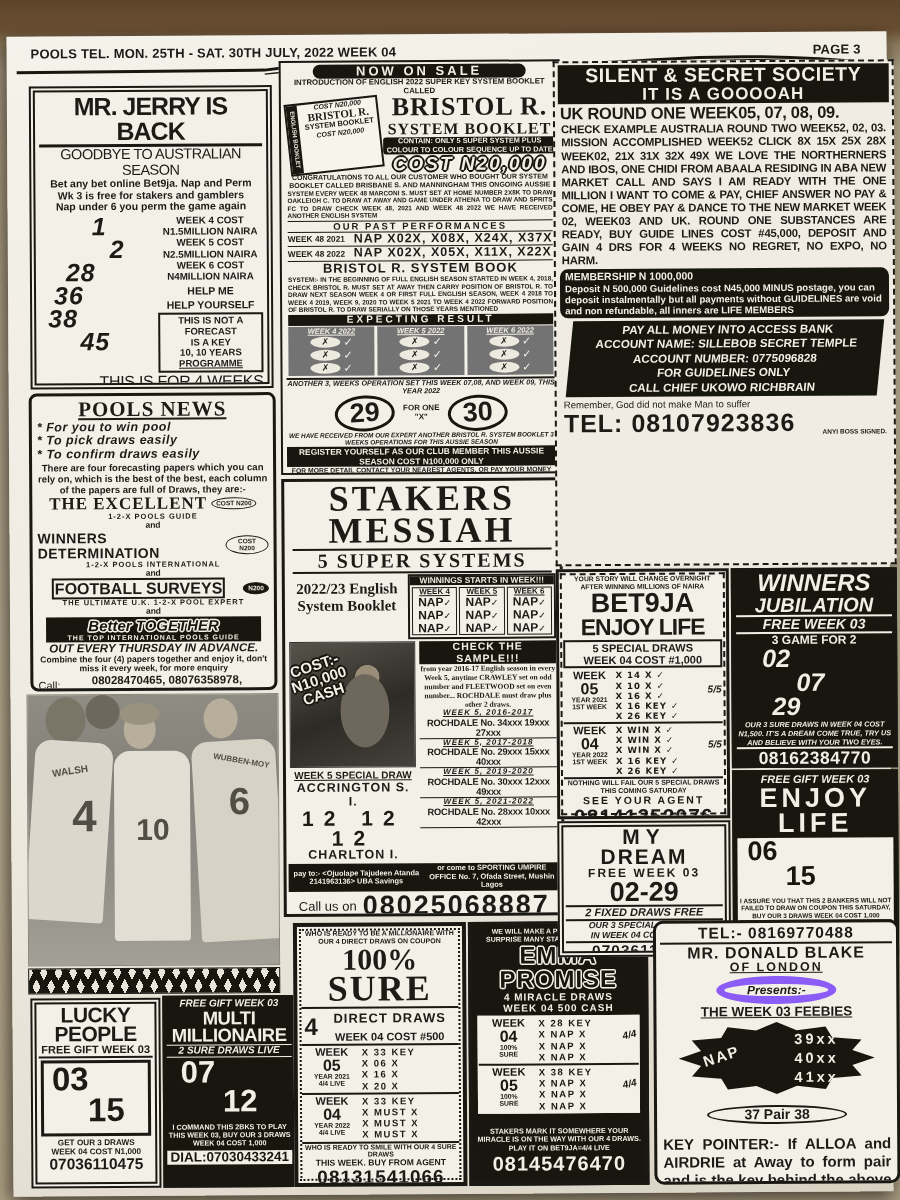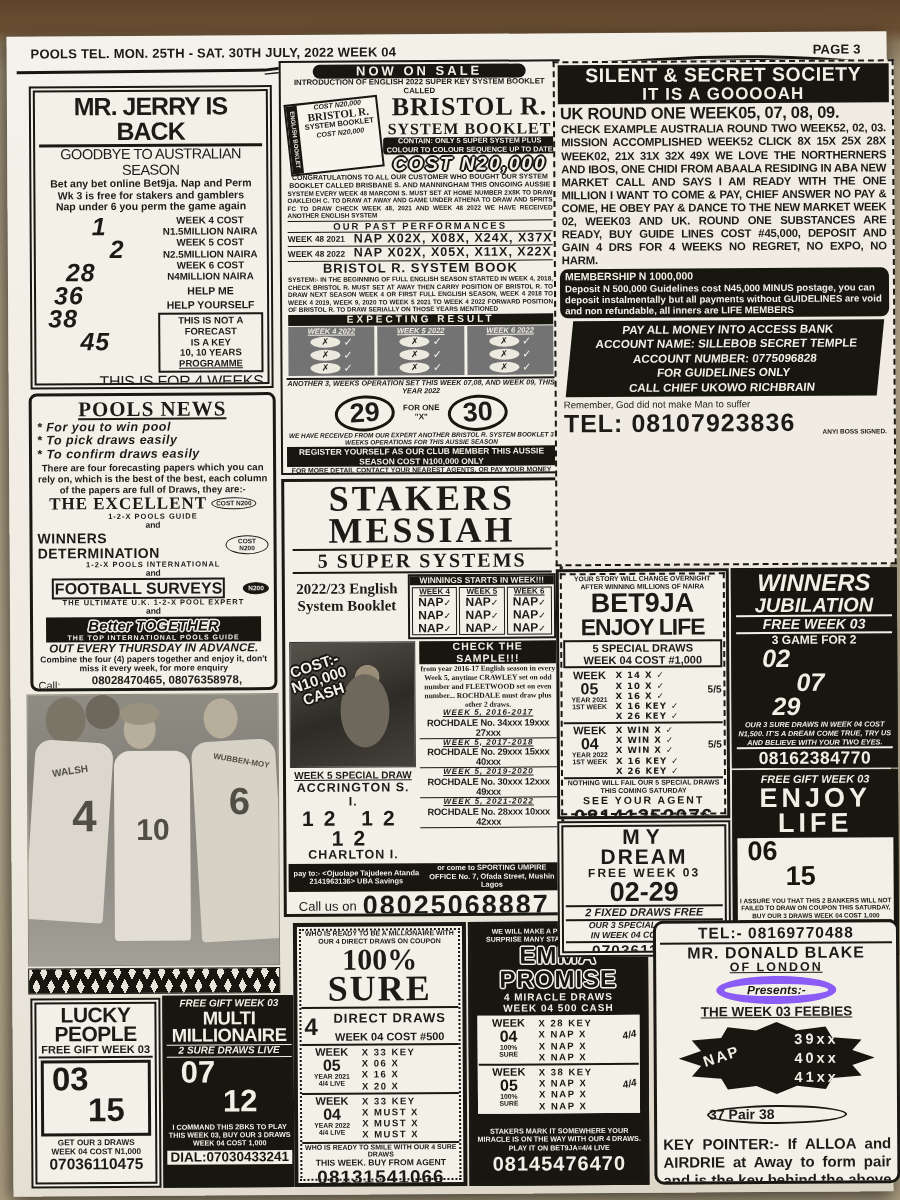--- a/index.html
+++ b/index.html
@@ -186,21 +186,21 @@
 .si-tel{font-size:25px;font-weight:bold;letter-spacing:1px;line-height:1.0}
 .si-signed{font-size:6.5px;font-weight:bold}
 
 #bet9ja{left:546px;top:536px;width:173px;height:250px;border:3px solid #191812;outline:2px dashed #191812;outline-offset:-6px;padding:3px 4px}
 .j-head{font-size:6.8px;font-weight:bold;text-align:center;line-height:1.15}
 .j-t1{font-size:27px;font-weight:bold;text-align:center;line-height:.95;letter-spacing:0}
 .j-t2{font-size:23px;font-weight:bold;text-align:center;line-height:1.0;letter-spacing:-1px}
 .j-sub{border:2px solid #191812;margin:1px 0;text-align:center;font-weight:bold;font-size:11px;line-height:1.1}
 .j-wl{width:52px}
 .j-wr{font-size:8.6px;letter-spacing:1px}
-.j-badge{position:absolute;right:1px;top:16px;font-size:10px;font-weight:bold;}
+.j-badge{position:absolute;right:1px;top:16px;font-size:10px;font-weight:bold;font-style:italic}
 .j-note{font-size:7px;font-weight:bold;text-align:center;line-height:1.15}
 .j-agent{font-size:10.5px;font-weight:bold;text-align:center;letter-spacing:2px}
 .j-phone{font-size:21px;font-weight:bold;text-align:center;letter-spacing:1px}
 
 #winners{left:721px;top:536px;width:166px;height:200px;border:2px solid #191812;background:#17160f;color:#f2efe6;padding:2px 3px}
 .w-t1{font-size:24px;font-weight:bold;font-style:italic;text-align:center;line-height:.95}
 .w-t2{font-size:20px;font-weight:bold;font-style:italic;text-align:center;line-height:1.0}
 .w-free{font-size:14px;font-weight:bold;font-style:italic;text-align:center;border-top:2px solid #f2efe6;border-bottom:2px solid #f2efe6;line-height:1.1}
 .w-game{font-size:12px;font-weight:bold;text-align:center}
 .w-nums{height:74px;font-size:25px;font-weight:bold;font-style:italic;line-height:.95}
@@ -229,21 +229,21 @@
 #donald{left:641px;top:888px;width:246px;height:264px;border:3px solid #191812;border-radius:10px;padding:2px 4px}
 .do-tel{font-size:15.5px;font-weight:bold;text-align:center;border-bottom:2px solid #191812;letter-spacing:1px}
 .do-name{font-size:16px;font-weight:bold;text-align:center;letter-spacing:1px}
 .do-of{font-size:12.5px;font-weight:bold;text-align:center;text-decoration:underline;letter-spacing:2px}
 .do-pres{border:8px solid #8b5cf6;border-radius:50%;width:120px;margin:1px auto;font-size:12px;font-weight:bold;font-style:italic;text-align:center}
 .do-feeb{font-size:13.5px;font-weight:bold;text-align:center;text-decoration:underline}
 .do-star{width:196px;height:72px;margin:2px auto;background:#17160f;color:#f2efe6;position:relative;
 clip-path:polygon(100% 50%,88.6% 60.3%,93.3% 75%,78.3% 78.3%,75% 93.3%,60.3% 88.6%,50% 100%,39.6% 88.6%,25% 93.3%,21.7% 78.3%,6.7% 75%,11.4% 60.3%,0 50%,11.4% 39.6%,6.7% 25%,21.7% 21.7%,25% 6.7%,39.6% 11.4%,50% 0,60.3% 11.4%,75% 6.7%,78.3% 21.7%,93.3% 25%,88.6% 39.6%)}
 .do-nap{position:absolute;left:24px;top:26px;transform:rotate(-18deg);font-size:15px;font-weight:bold;letter-spacing:2px}
 .do-chains{position:absolute;right:36px;top:8px;font-size:14.5px;font-weight:bold;letter-spacing:3px;line-height:1.3;text-align:center}
-.do-pair{border:2px solid #191812;border-radius:50%;width:140px;margin:11px auto;font-size:14px;font-weight:bold;}
+.do-pair{border:2px solid #191812;border-radius:50%;width:140px;margin:11px auto;font-size:14px;font-weight:bold;text-align:center}
 .do-key{font-size:15px;font-weight:bold;text-align:justify;line-height:1.18;padding:0 2px}
 .do-sell{font-size:14px;font-weight:bold;text-align:center;text-decoration:underline;letter-spacing:2px}
 .do-ebook{font-size:9.4px;font-weight:bold;line-height:1.18;padding:0 2px}
 </style>
 </head>
 <body>
 
 <div class="page">
   <div class="hdr">
     <span>POOLS TEL.  MON. 25TH - SAT. 30TH JULY, 2022  WEEK 04</span>

